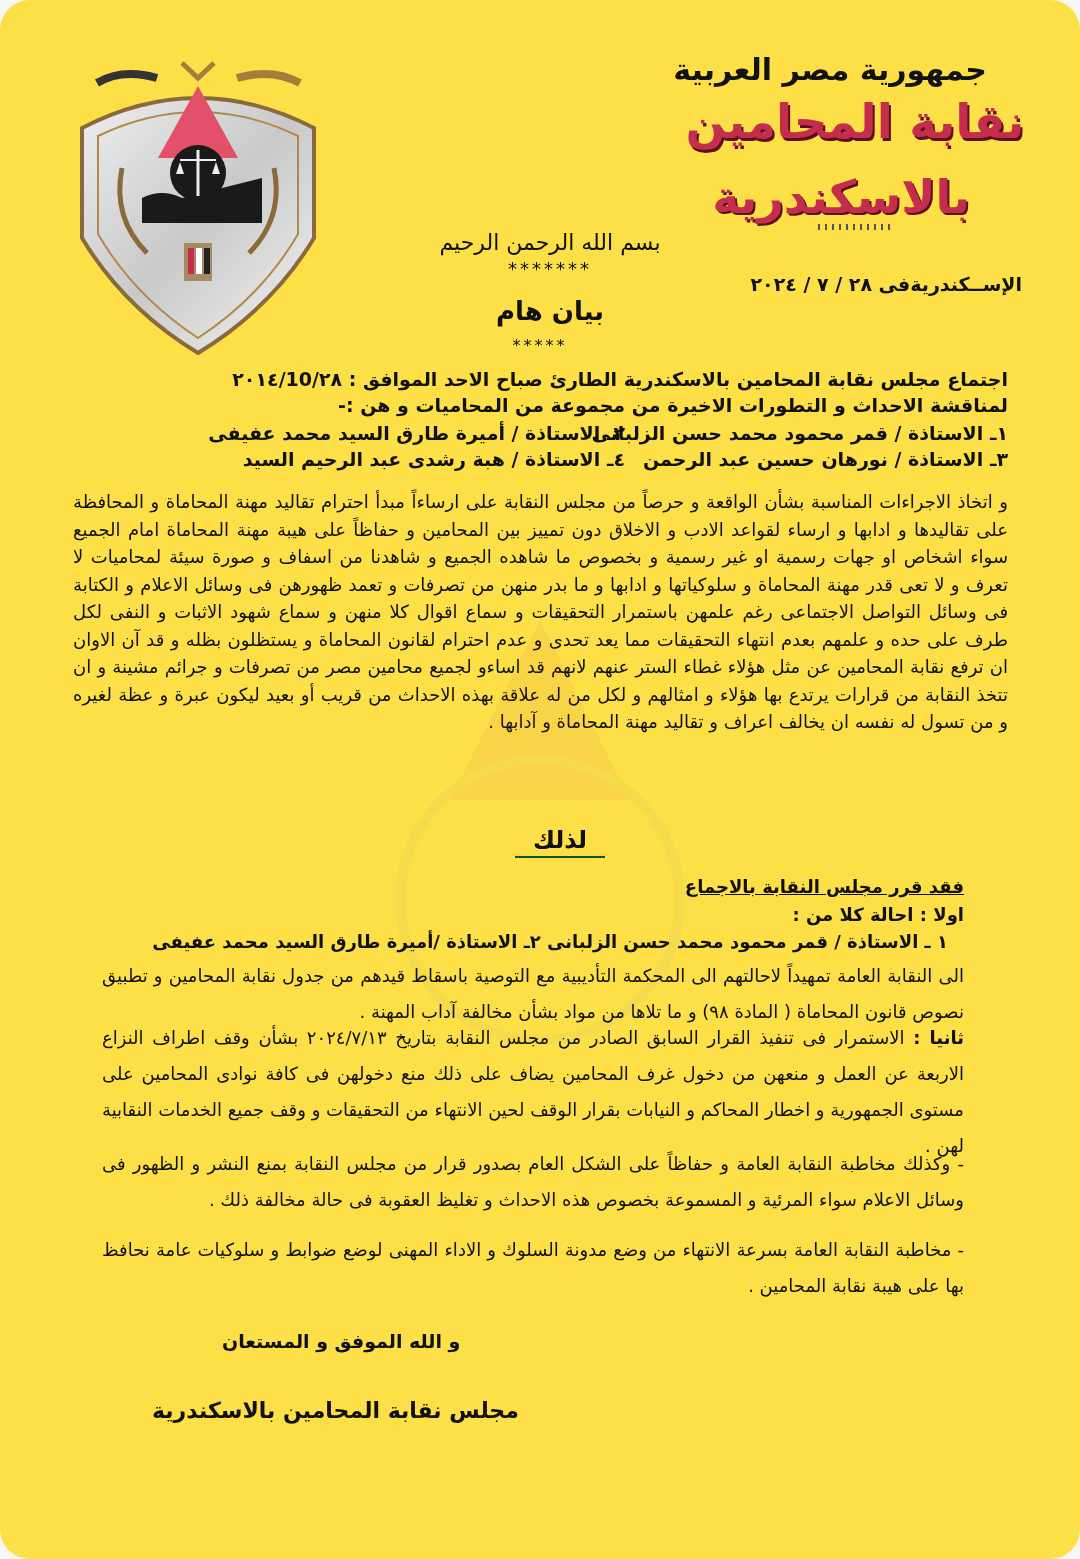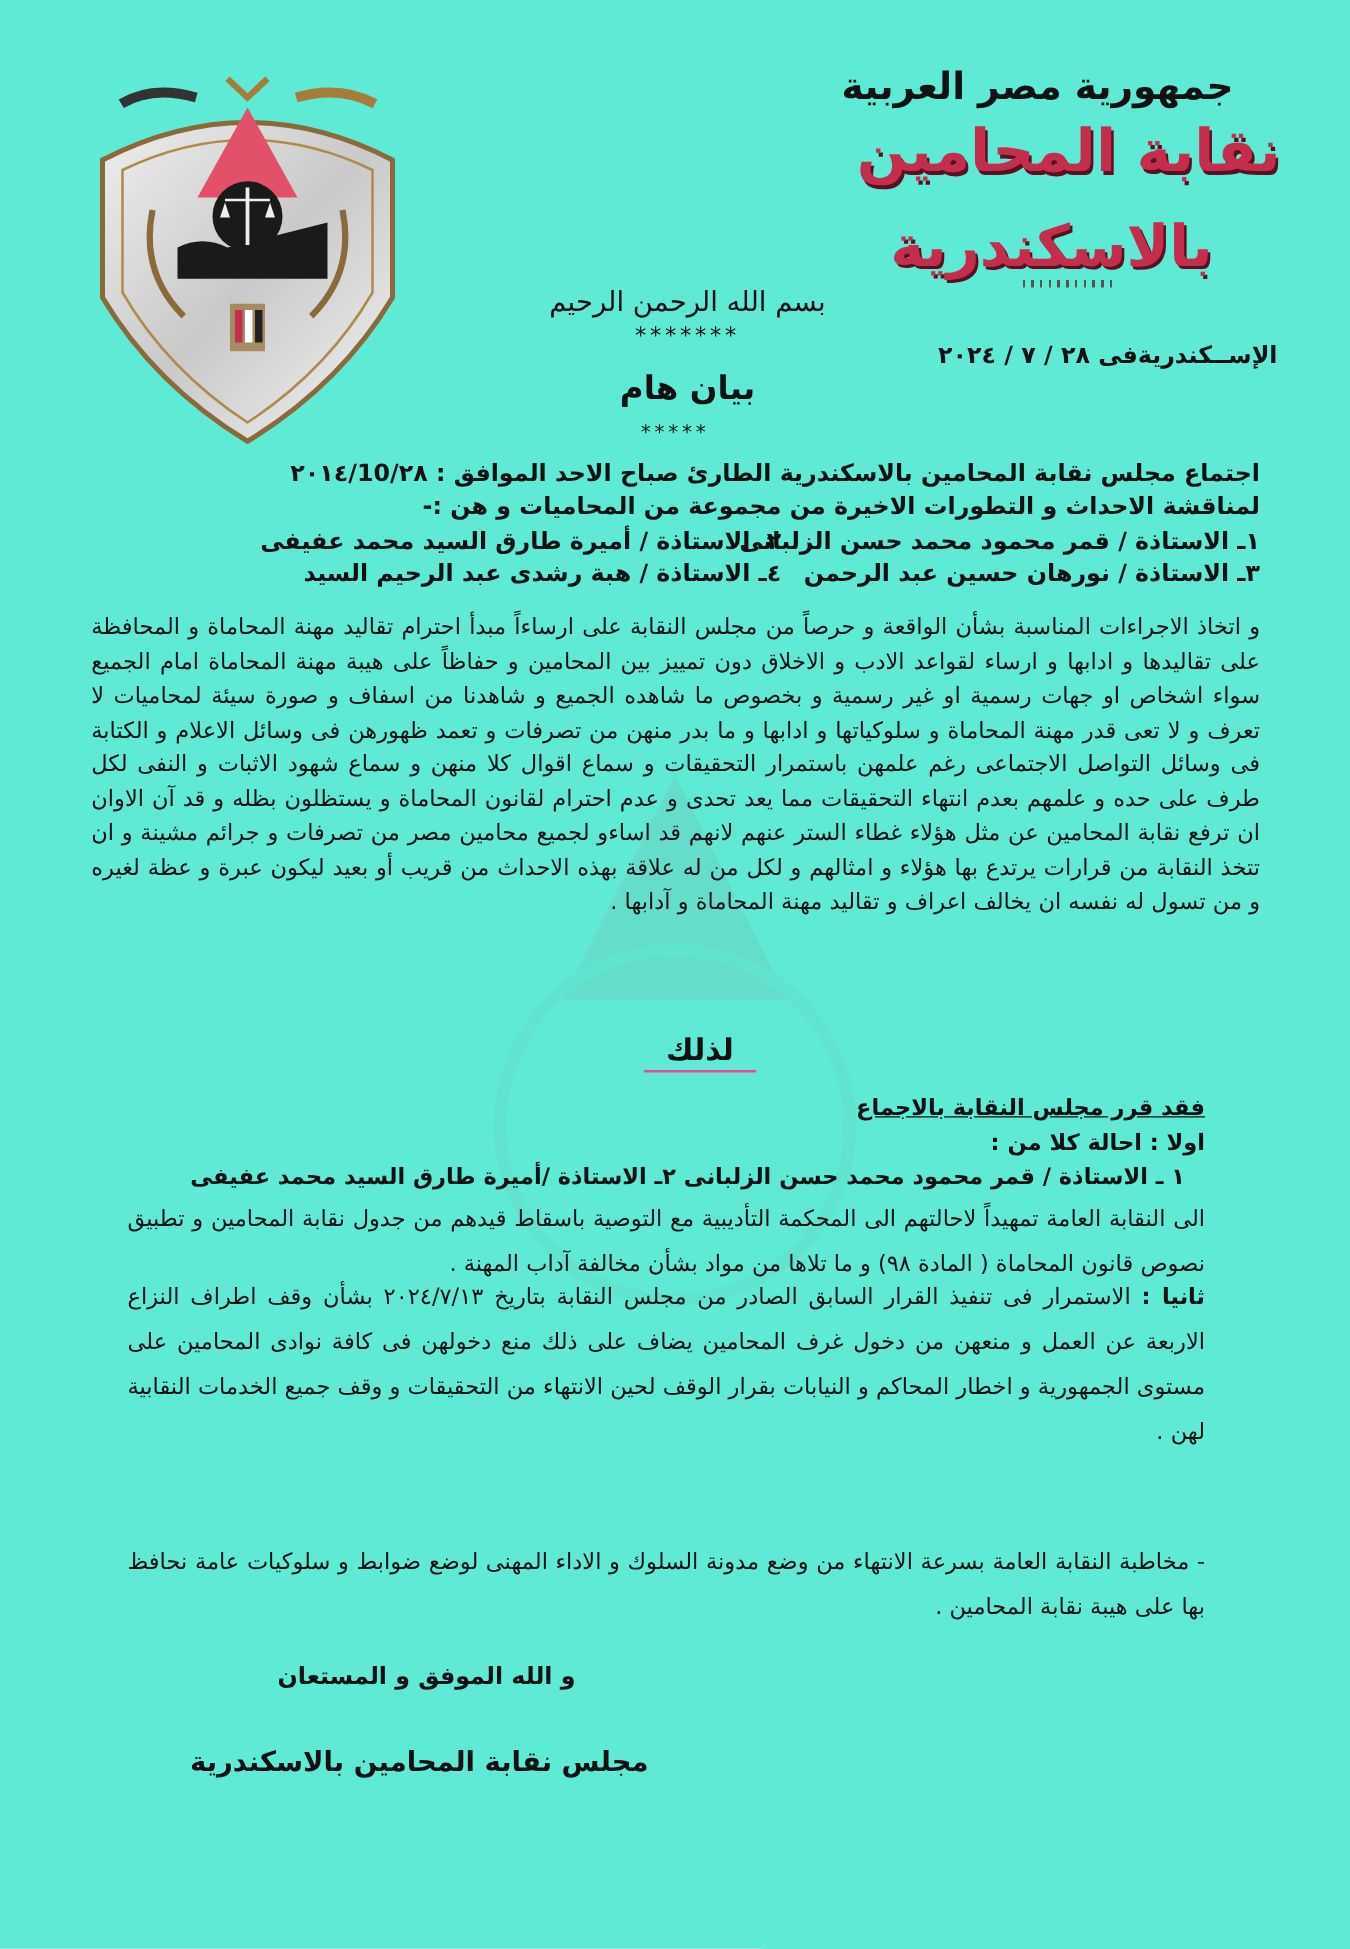--- a/index.html
+++ b/index.html
@@ -3,21 +3,21 @@
 <meta charset="utf-8">
 <style>
   html, body { margin: 0; padding: 0; }
   body {
     width: 1080px; height: 1559px; overflow: hidden;
     background: #f6f6f4;
     font-family: "DejaVu Sans", "Liberation Sans", sans-serif;
     color: #111;
     position: relative;
   }
-  .page { position: absolute; inset: 0; background: #5eead4; }
+  .page { position: absolute; inset: 0; background: #fde047; border-radius: 30px; }
 
   
   .lh-country { position: absolute; top: 52px; right: 90px; width: 320px; text-align: center;
     font-size: 30px; font-weight: bold; color: #121212; }
   .lh-org { position: absolute; top: 96px; right: 50px; width: 350px; text-align: center;
     font-size: 47px; font-weight: bold; color: #c42d4b; line-height: 1.1;
     text-shadow: 2px 3px 0 #5a1020; letter-spacing: -1px; }
   .lh-city { position: absolute; top: 170px; right: 110px; width: 240px; 
     font-size: 46px; font-weight: bold; color: #c42d4b; text-shadow: 2px 2px 0 #5a1020; }
   .lh-rule { position: absolute; top: 224px; right: 190px; width: 72px; height: 6px;
@@ -39,21 +39,21 @@
   .bold-lines div { font-size: 19px; font-weight: bold; line-height: 26px; white-space: nowrap; }
   .intro { top: 366px; }
   .names { top: 420px; }
   .names .row { display: flex; justify-content: flex-start; }
   .names .row span:first-child { width: 383px; display: inline-block; }
 
   .para { top: 488px; font-size: 18px; line-height: 27.5px; text-align: justify; text-align-last: right; }
   .para p { margin: 0; }
 
   .therefore { position: absolute; top: 826px; left: 515px; width: 90px; text-align: center;
-    font-size: 24px; font-weight: bold; border-bottom: 2px solid #ec4899; padding-bottom: 2px; }
+    font-size: 24px; font-weight: bold; border-bottom: 2px solid #14532d; padding-bottom: 2px; }
 
   .decision { position: absolute; top: 876px; right: 116px; font-size: 18px; font-weight: bold;
     text-decoration: underline; white-space: nowrap; }
   .first { position: absolute; top: 904px; right: 116px; font-size: 18px; font-weight: bold; white-space: nowrap; }
   .first-names { position: absolute; top: 931px; right: 132px; font-size: 18px; font-weight: bold; white-space: nowrap; }
 
   .sec { position: absolute; right: 116px; width: 862px; font-size: 18px; line-height: 36px;
     text-align: justify; text-align-last: right; }
   .sec p { margin: 0; }
   .sec1 { top: 958px; }
@@ -143,20 +143,23 @@
   <div class="first-names">١ ـ الاستاذة /  قمر محمود محمد حسن الزلبانى ٢ـ  الاستاذة /أميرة طارق السيد محمد عفيفى</div>
 
   <div class="sec sec1">
     <p>الى النقابة العامة تمهيداً لاحالتهم الى المحكمة التأديبية مع التوصية باسقاط قيدهم من جدول نقابة المحامين و تطبيق نصوص قانون المحاماة ( المادة ٩٨) و ما تلاها من مواد بشأن مخالفة آداب المهنة .</p>
   </div>
 
   <div class="sec sec2">
     <p><span class="lead">ثانيا :</span> <span>الاستمرار فى تنفيذ القرار السابق الصادر من مجلس النقابة بتاريخ ٢٠٢٤/٧/١٣ بشأن وقف اطراف النزاع الاربعة عن العمل و منعهن من دخول غرف المحامين يضاف على ذلك منع دخولهن فى كافة نوادى المحامين على مستوى الجمهورية و اخطار المحاكم و النيابات بقرار الوقف لحين الانتهاء من التحقيقات و وقف جميع الخدمات النقابية لهن .</span></p>
   </div>
 
+  <div class="sec sec3">
+    <p>- وكذلك مخاطبة النقابة العامة و حفاظاً على الشكل العام بصدور قرار من مجلس النقابة بمنع النشر و الظهور فى وسائل الاعلام سواء المرئية و المسموعة بخصوص هذه الاحداث و تغليظ العقوبة فى حالة مخالفة ذلك .</p>
+  </div>
 
   <div class="sec sec4">
     <p>- مخاطبة النقابة العامة بسرعة الانتهاء من وضع مدونة السلوك و الاداء المهنى لوضع ضوابط و سلوكيات عامة نحافظ بها على هيبة نقابة المحامين .</p>
   </div>
 
   <div class="closing">و الله الموفق و المستعان</div>
   <div class="signature">مجلس نقابة المحامين بالاسكندرية</div>
 </div>
 
 </body></html>

